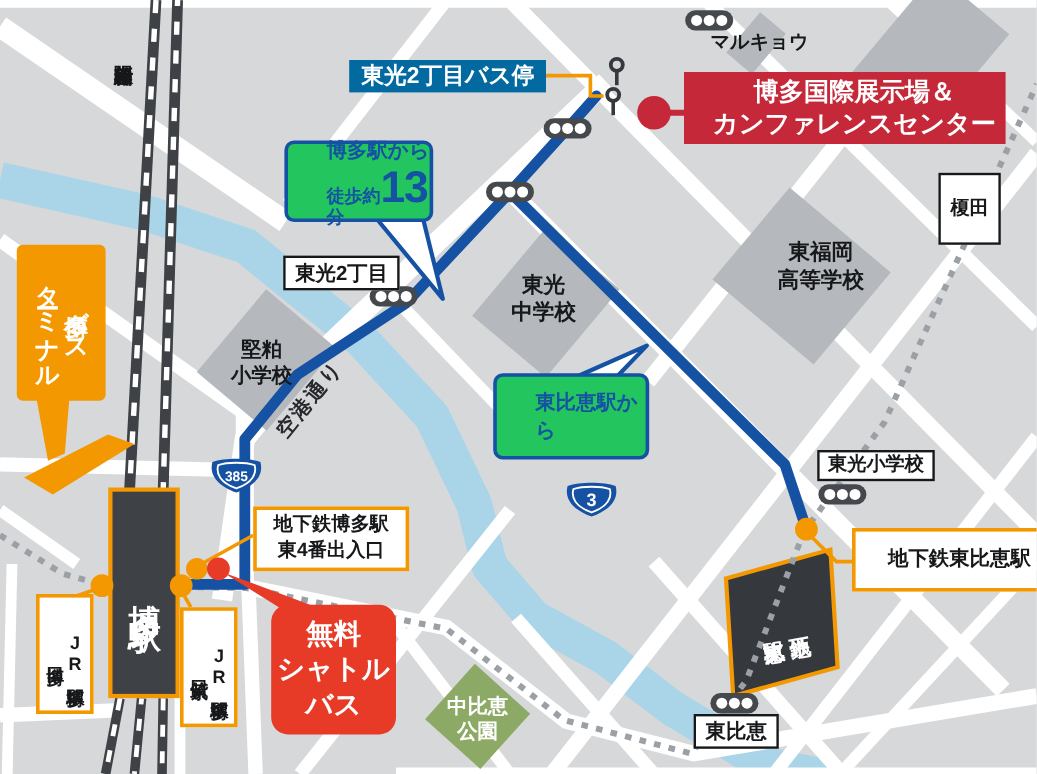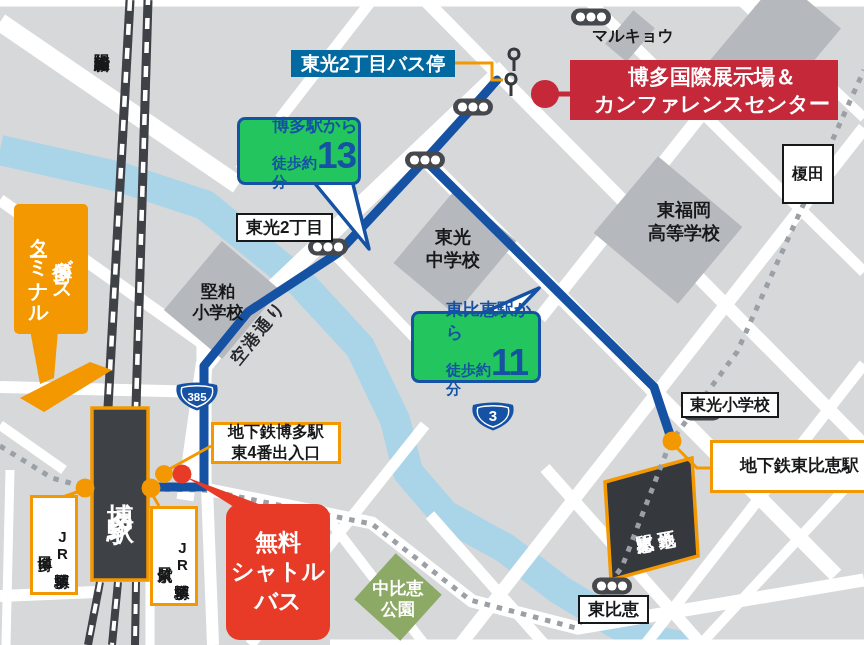--- a/index.html
+++ b/index.html
@@ -226,21 +226,20 @@
 
   <div class="lbl wbox" style="left:782px; top:144px; font-size:16px; padding:20px 8px;">榎田</div>
 
   <div class="lbl callout" style="left:237px; top:117px; width:124px; height:68px;">
     <span class="l1">博多駅から</span>
     <span class="l2"><span>徒歩約</span><span class="num">13</span><span>分</span></span>
   </div>
 
   <div class="lbl callout" style="left:411px; top:311px; width:130px; height:72px;">
     <span class="l1">東比恵駅から</span>
-    <span class="l2"><span>徒歩約</span><span class="num">11</span><span>分</span></span>
   </div>
 
   <div class="lbl wbox" style="left:236px; top:213px; font-size:17px;">東光2丁目</div>
 
   <div class="lbl plain" style="left:172px; top:281px; width:92px; font-size:17px;">
     <div>堅粕</div>
     <div>小学校</div>
   </div>
 
   <div class="lbl plain rot" style="left:203px; top:322px; width:110px; font-size:17px; letter-spacing:2px; transform:rotate(-51deg); color:#26282b;">空港通り</div>
@@ -257,21 +256,21 @@
 
   <div class="lbl plain vt" style="left:94px; top:42px; font-size:16px;">山陽新幹線</div>
 
   <div class="lbl bubble" style="left:14px; top:204px; width:74px; height:130px;">
     <div class="vcols" style="gap:4px;">
       <span class="vt" style="font-size:20px;">博多バス</span>
       <span class="vt" style="font-size:20px;">ターミナル</span>
     </div>
   </div>
 
-  <div class="lbl obox" style="left:211px; top:422px; width:130px; height:42px; font-size:16px;">
+  <div class="lbl obox" style="left:211px; top:422px; width:130px; height:54px; font-size:16px;">
     <span>地下鉄博多駅</span>
     <span>東4番出入口</span>
   </div>
 
   <div class="lbl" style="left:92px; top:408px; width:56px; height:172px; display:flex; align-items:center; justify-content:center;">
     <span class="vt white" style="font-size:27px; font-weight:800; letter-spacing:8px;">博多駅</span>
   </div>
 
   <div class="lbl obox" style="left:30px; top:495px; width:48px; height:100px;">
     <div class="vcols" style="gap:2px;">
@@ -280,21 +279,21 @@
     </div>
   </div>
 
   <div class="lbl obox" style="left:150px; top:506px; width:48px; height:100px;">
     <div class="vcols" style="gap:2px;">
       <span class="vt" style="font-size:15px;">JR博多駅</span>
       <span class="vt" style="font-size:15px;">筑紫口</span>
     </div>
   </div>
 
-  <div class="lbl shuttle" style="left:226px; top:504px; width:104px; height:136px;">
+  <div class="lbl shuttle" style="left:226px; top:504px; width:104px; height:108px;">
     <span>無料</span>
     <span>シャトル</span>
     <span>バス</span>
   </div>
 
   <div class="lbl plain white" style="left:356px; top:578px; width:84px; font-size:17px;">
     <div>中比恵</div>
     <div>公園</div>
   </div>
 
@@ -304,15 +303,15 @@
     <div class="vcols" style="gap:5px;">
       <span class="vt white" style="font-size:17px; font-weight:800;">地下鉄</span>
       <span class="vt white" style="font-size:17px; font-weight:800;">東比恵駅</span>
     </div>
   </div>
 
   <div class="lbl obox" style="left:710px; top:440px; width:179px; height:53px; font-size:17px;gap:34px;">
     <span>地下鉄東比恵駅</span>
   </div>
 
-  <div class="lbl wbox" style="left:681px; top:375px; font-size:16px; padding:3px 7px;margin-top:17px;">東光小学校</div>
+  <div class="lbl wbox" style="left:681px; top:375px; font-size:16px; padding:3px 7px;">東光小学校</div>
 
 </div>
 
 </body></html>

